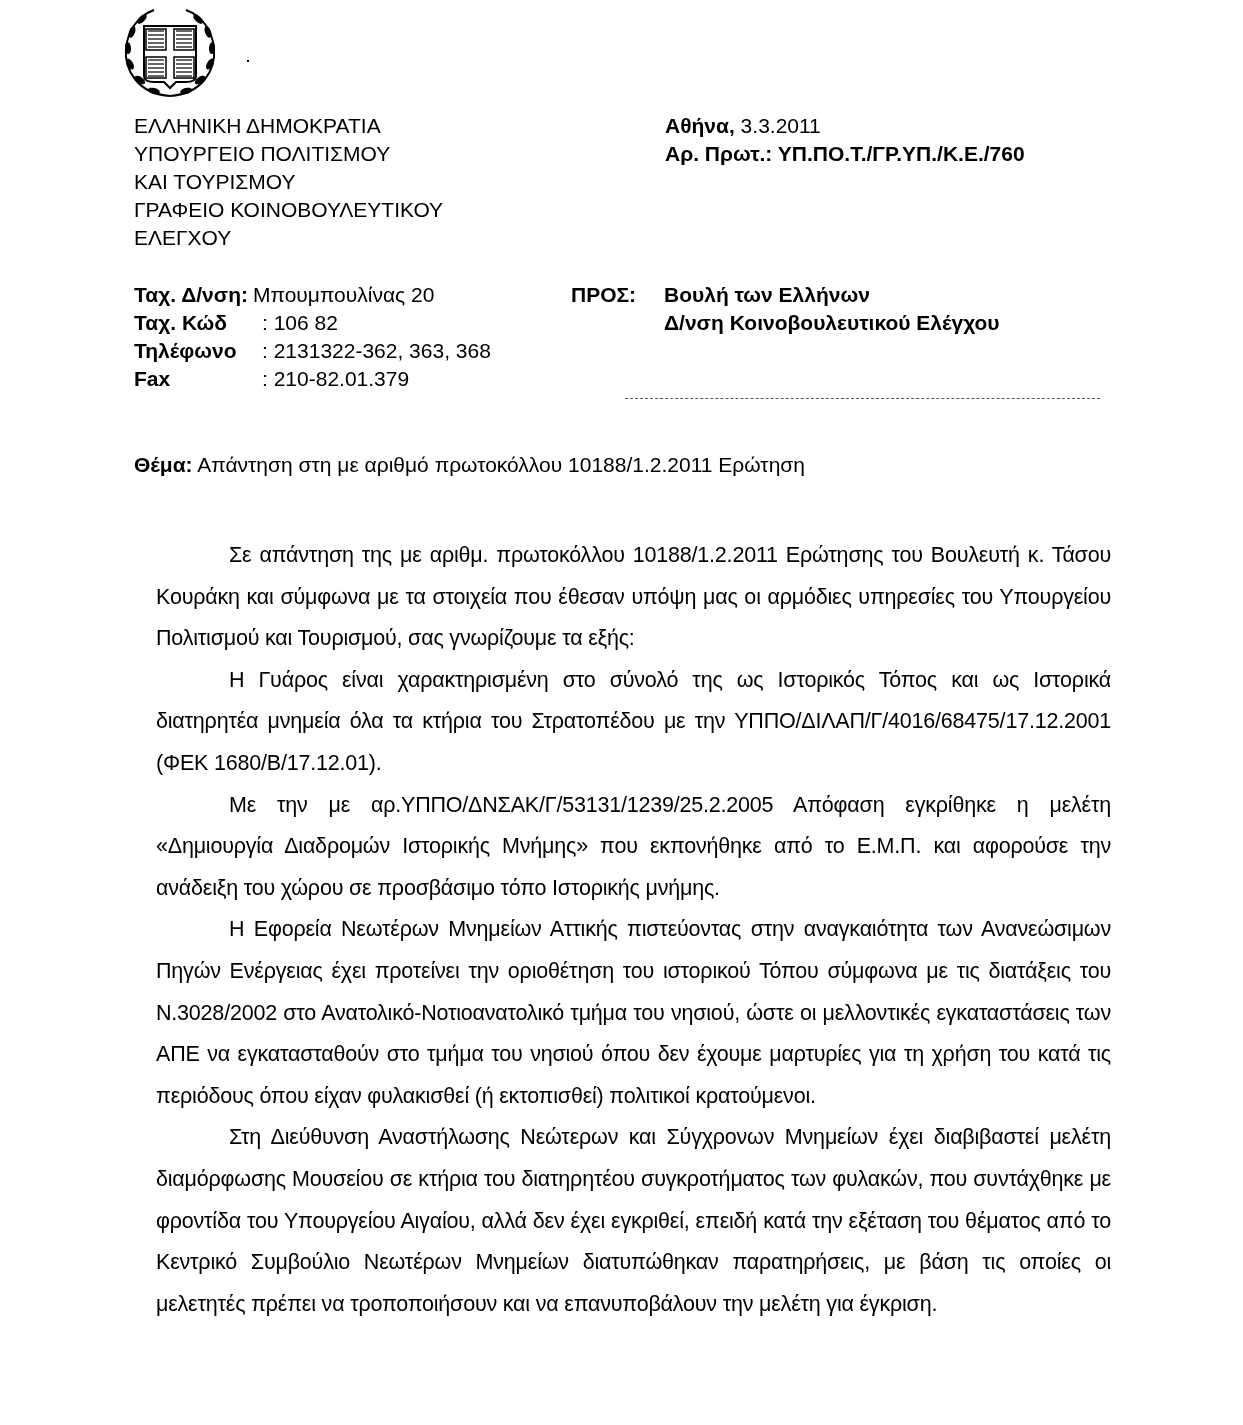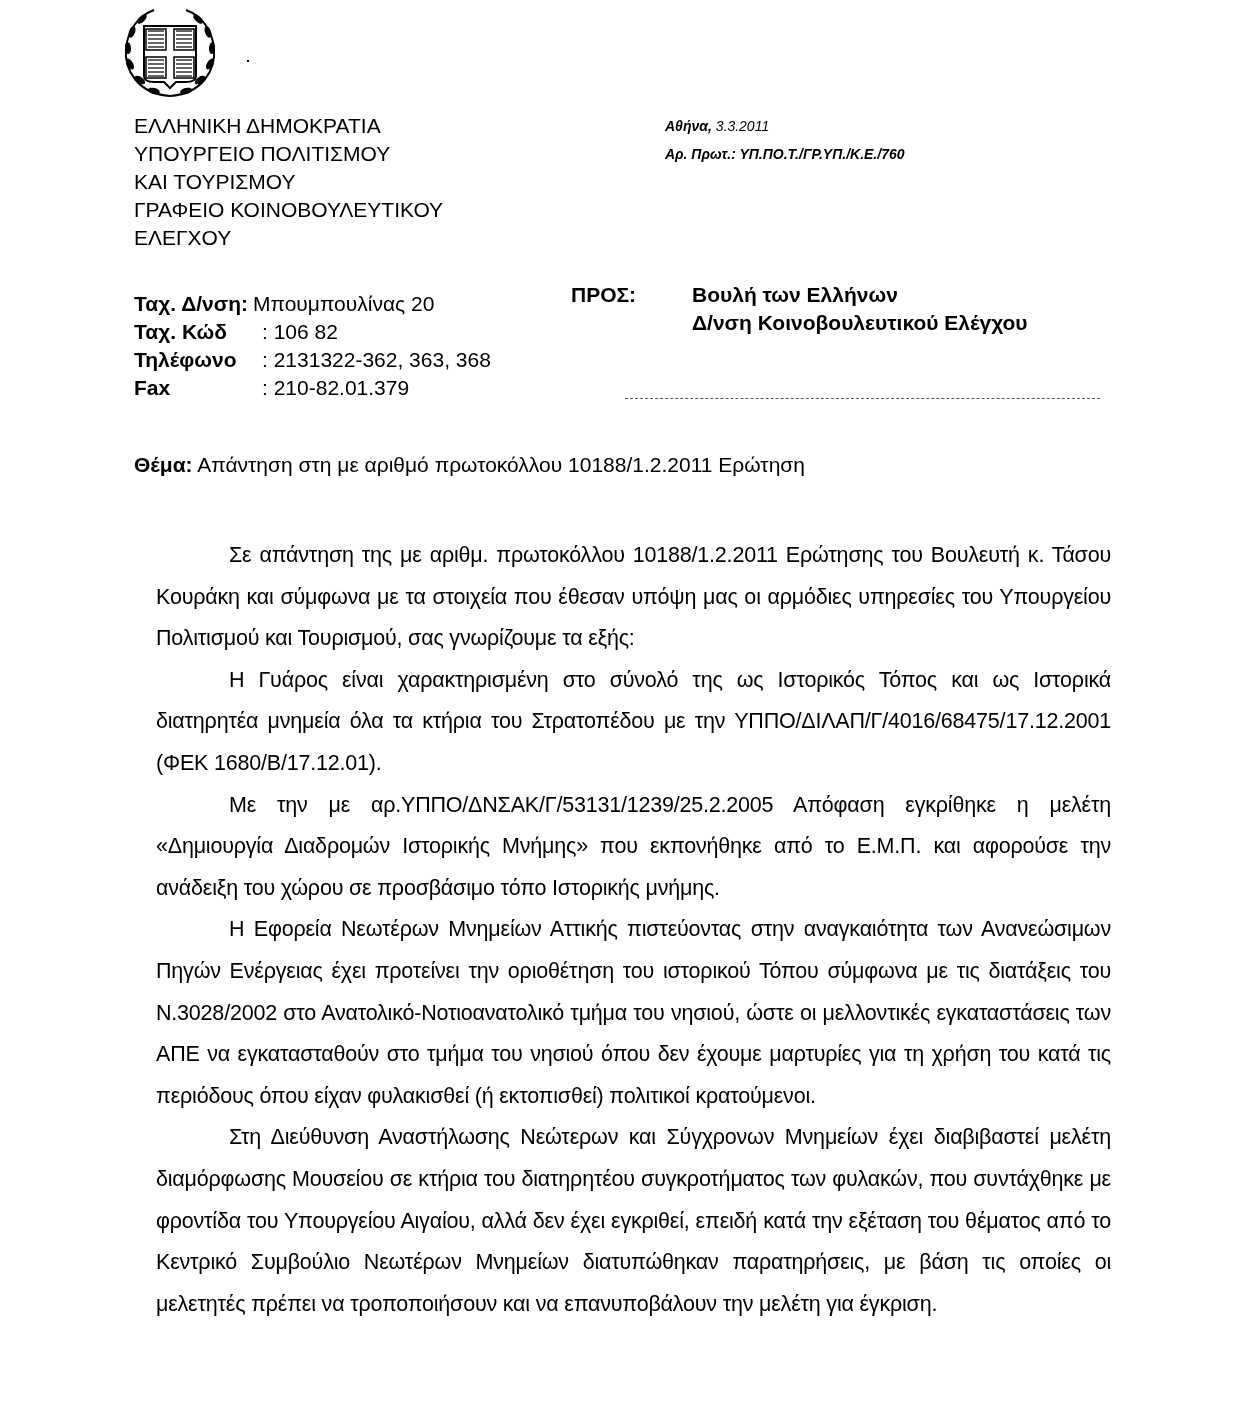--- a/index.html
+++ b/index.html
@@ -4,32 +4,32 @@
 <style>
   html, body { margin: 0; padding: 0; background: #ffffff; }
   body {
     width: 1243px; height: 1425px; position: relative; overflow: hidden;
     font-family: "Liberation Sans", "DejaVu Sans", sans-serif; color: #000;
   }
   .emblem { position: absolute; left: 120px; top: 4px; width: 100px; height: 98px; }
   .speck { position: absolute; left: 247px; top: 60px; width: 2px; height: 2px; background:#000; }
 
   .header-left { position: absolute; left: 134px; top: 112px; font-weight: normal; font-size: 21px; line-height: 28px; }
-  .header-right { position: absolute; left: 665px; top: 112px; font-weight: bold; font-size: 14px; line-height: 28px; font-style: italic; }
+  .header-right { position: absolute; left: 665px; top: 112px; font-weight: bold; font-size: 21px; line-height: 28px; }
   .header-right .date-label { font-weight: bold; }
   .header-right .date-value { font-weight: normal; }
 
-  .contact { position: absolute; left: 134px; top: 290px; font-size: 21px; line-height: 28px; }
+  .contact { position: absolute; left: 134px; top: 281px; font-size: 21px; line-height: 28px; }
   .contact .row { display: flex; white-space: nowrap; }
   .contact .lab { font-weight: bold; width: 128px; display: inline-block; }
   .contact .lab.wide { width: auto; margin-right: 5px; }
   .contact .val { font-weight: normal; }
 
   .recipients { position: absolute; left: 571px; top: 281px; font-size: 21px; line-height: 28px; }
-  .recipients .row { display: flex; white-space: nowrap; gap: 28px; }
+  .recipients .row { display: flex; white-space: nowrap; }
   .recipients .key { font-weight: bold; width: 93px; display: inline-block; }
   .recipients .bold { font-weight: bold; }
   .recipients .u { text-decoration: underline; }
   .scan-line { position: absolute; left: 625px; top: 398px; width: 475px; height: 0; border-top: 1px dashed #555; }
 
   .subject { position: absolute; left: 134px; top: 451px; font-size: 21px; line-height: 28px; white-space: nowrap; }
   .subject .lab { font-weight: bold; }
 
   .body-text {
     position: absolute; left: 143px; top: 535px; width: 968px;

